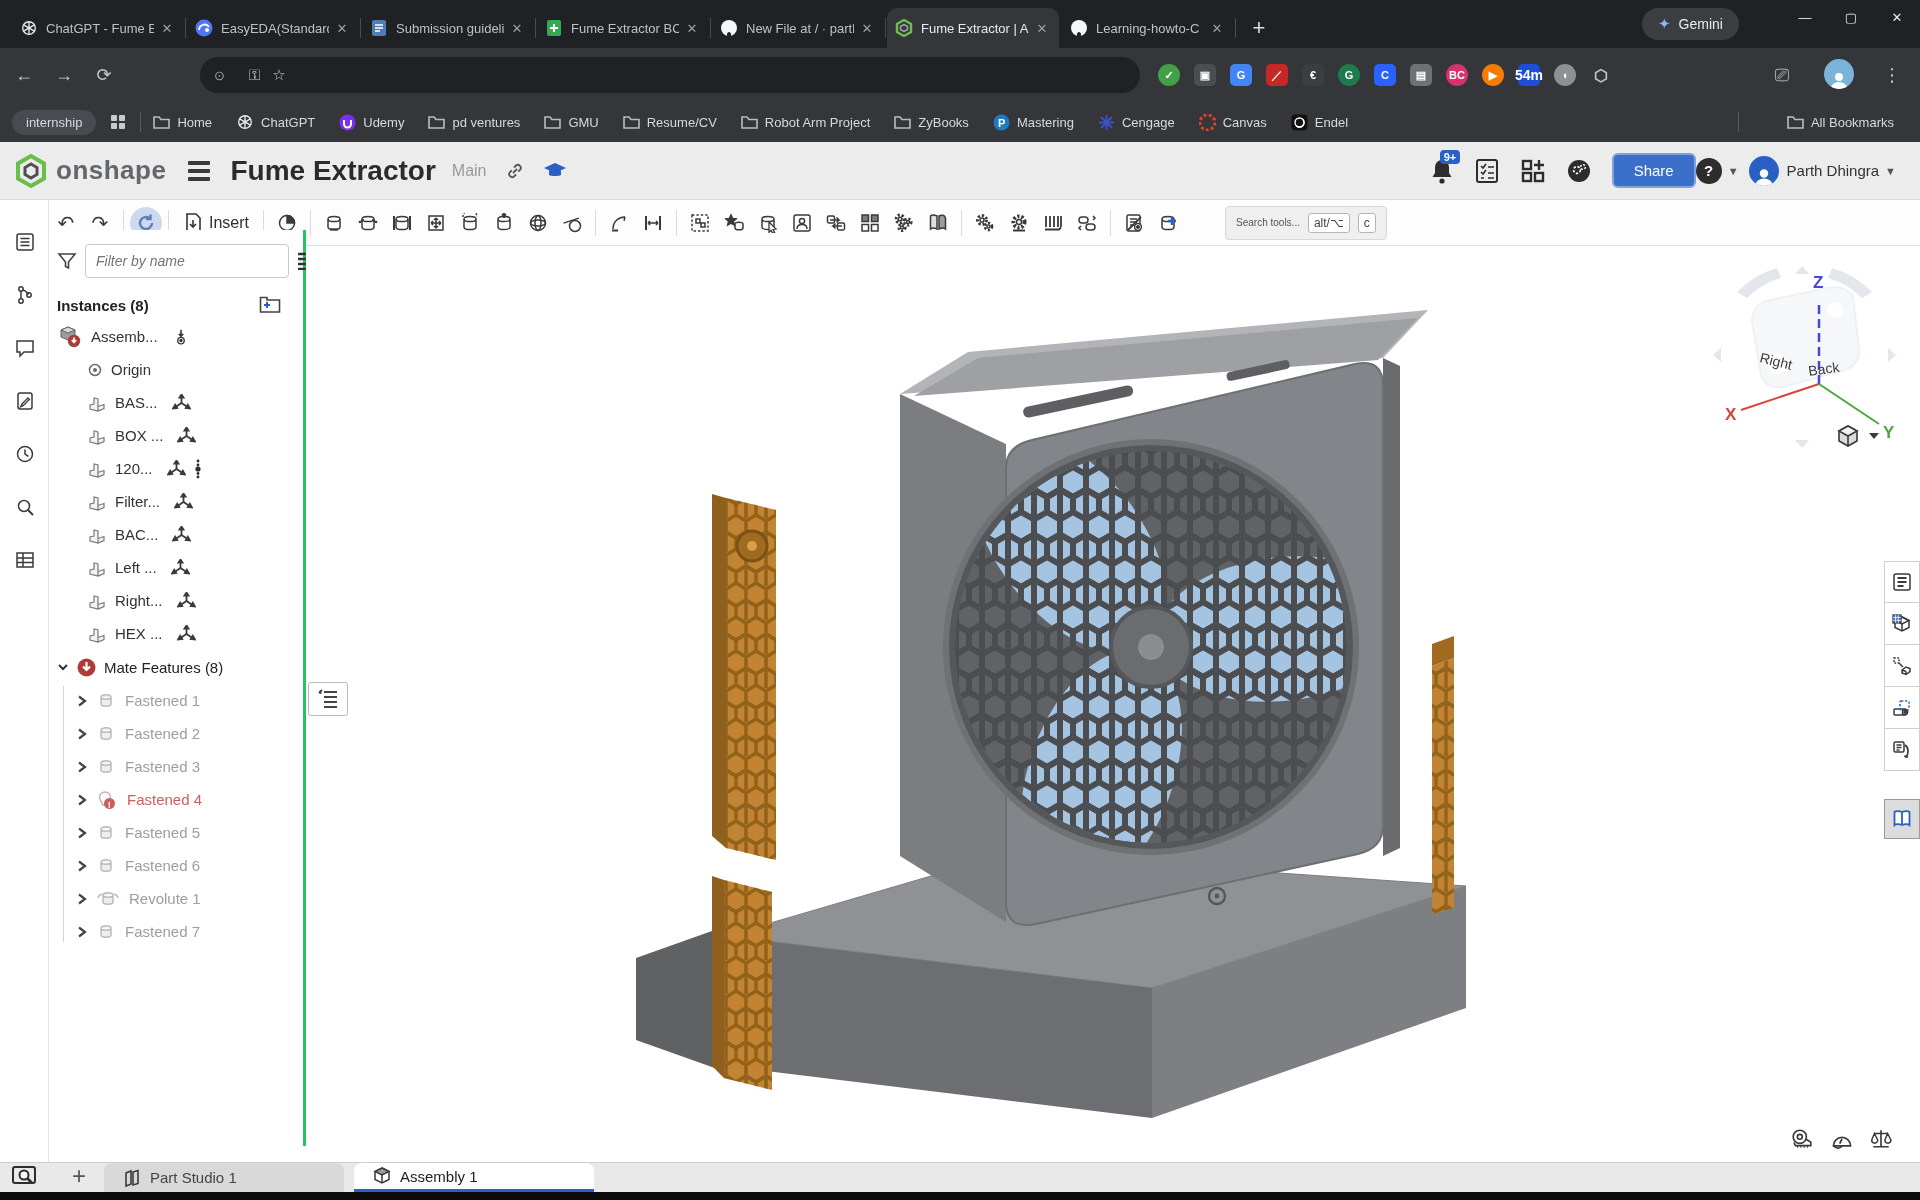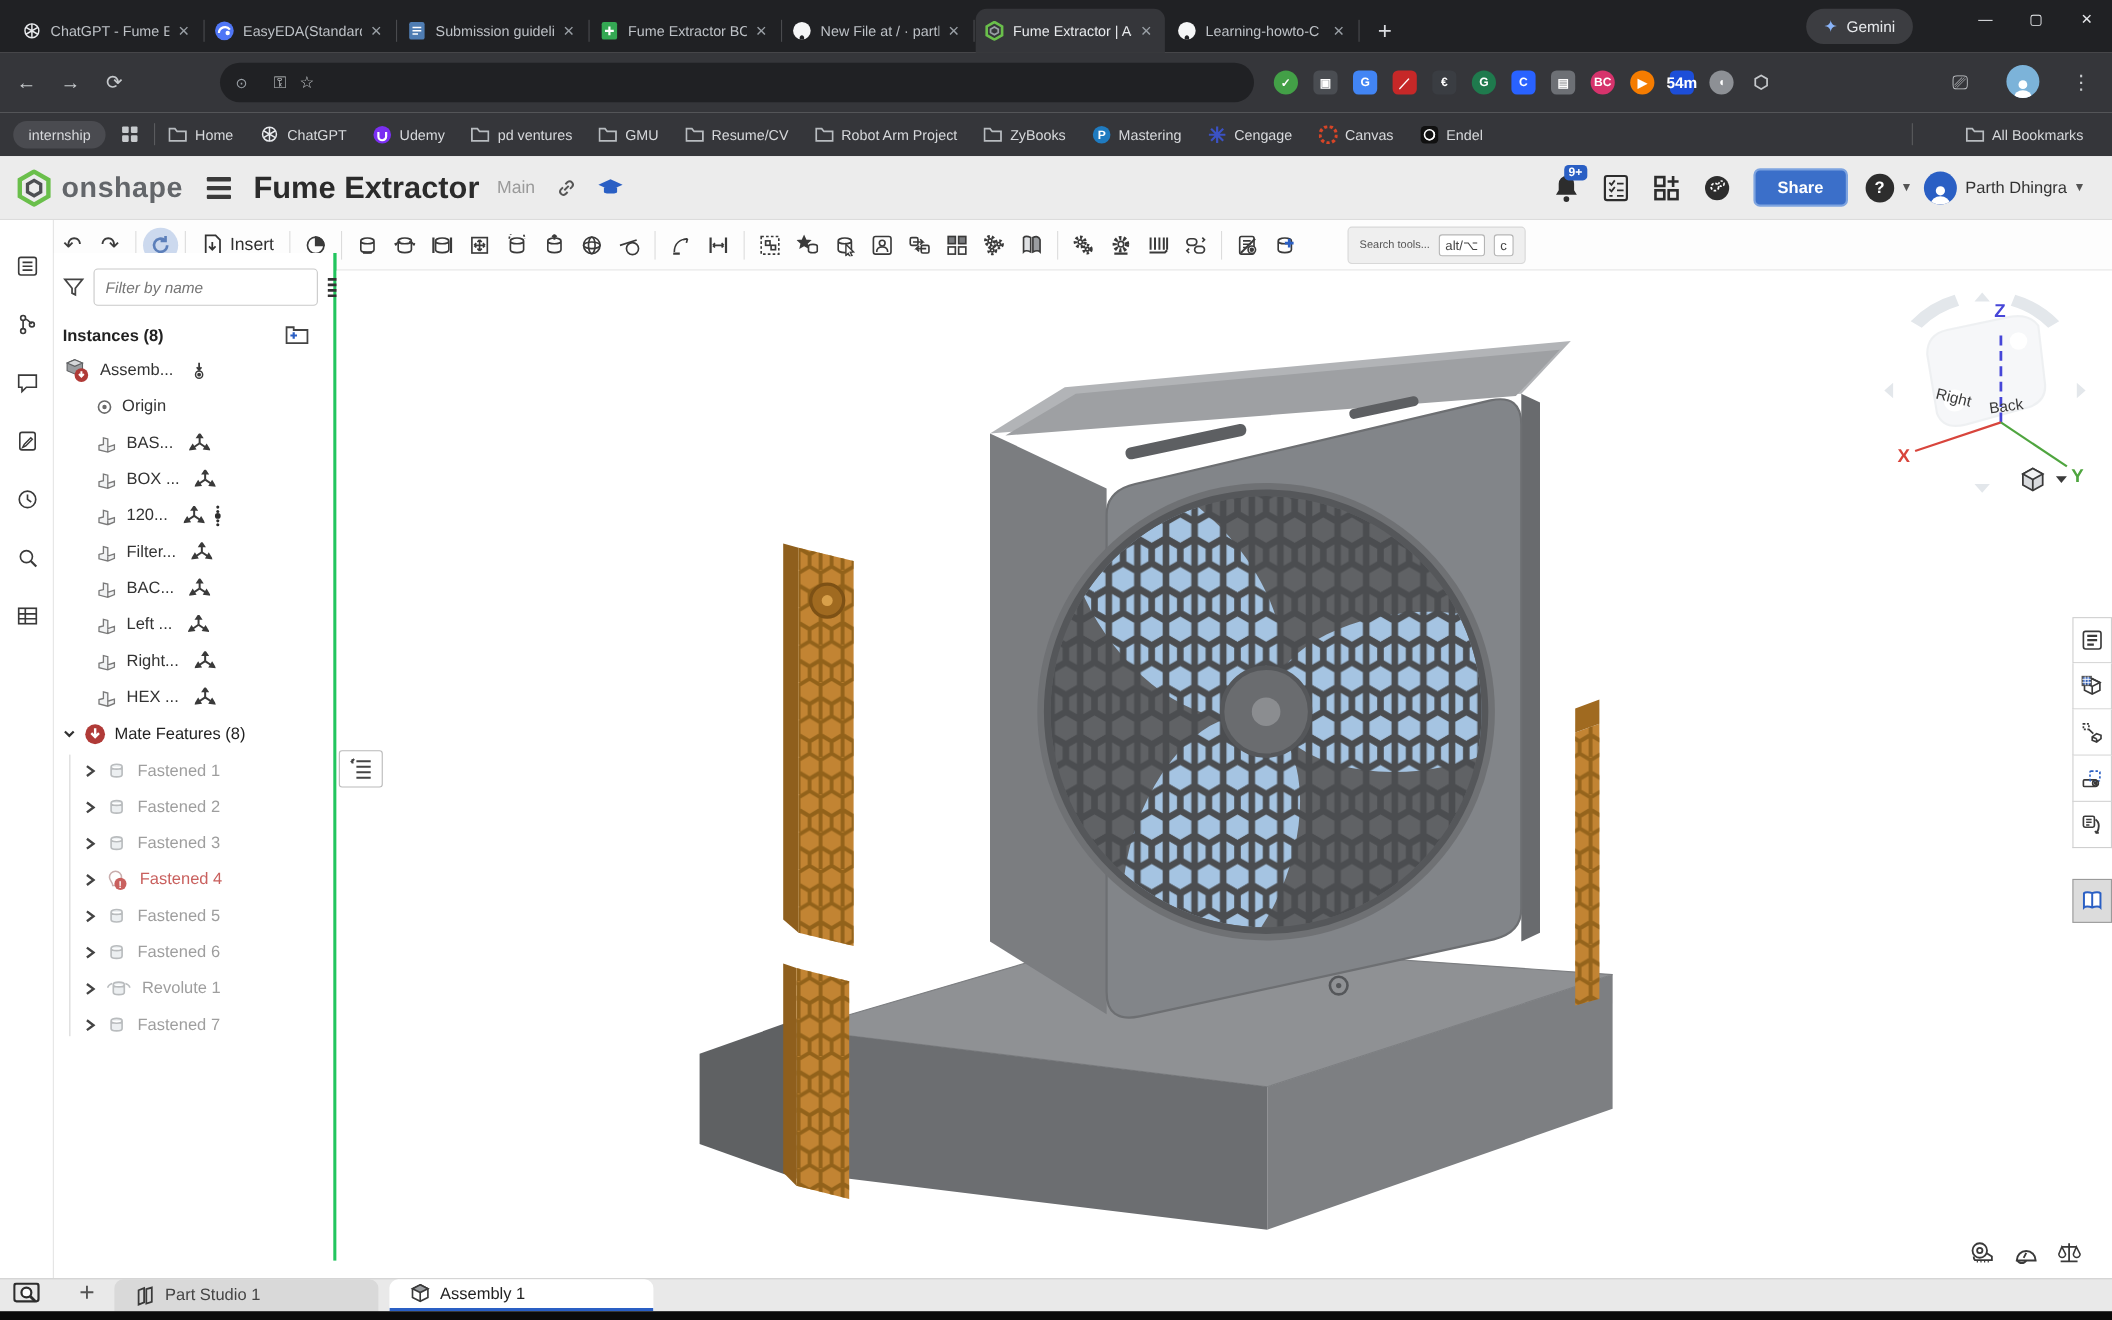--- a/index.html
+++ b/index.html
@@ -54,22 +54,22 @@
   #hamburger { margin:0 20px 0 22px; cursor:pointer; }
   #hamburger div { width:22px; height:4px; background:#3a3a3a; margin:4px 0; border-radius:1px; }
   #doctitle { font-size:28px; font-weight:bold; color:#2b2b2b; }
   #branch { font-size:16px; color:#9a9a9a; margin-left:16px; }
   .hico { margin-left:18px; cursor:pointer; display:flex; }
   #hdr-right { margin-left:auto; display:flex; align-items:center; margin-right:14px; }
   #bellwrap { position:relative; margin-right:20px; cursor:pointer; }
   #bellbadge { position:absolute; top:-8px; left:10px; background:#2a5fc4; color:#fff; font-size:11px;
     font-weight:bold; border-radius:4px; padding:1px 4px; }
   .hdrico { margin-right:20px; cursor:pointer; display:flex; }
-  #sharebtn { background:#3b6fc9; color:#fff; font-size:15px; font-weight:bold; border:2px solid #7ea4e0;
-    border-radius:6px; padding:7px 20px; cursor:pointer; margin-right:16px; }
+  #sharebtn { background:#3b6fc9; color:#fff; font-size:15px; font-weight:normal; border:2px solid #7ea4e0;
+    border-radius:6px; padding:7px 20px; cursor:pointer; margin-right:0; }
   #helpc { width:26px; height:26px; border-radius:50%; background:#2d2d2d; color:#fff; font-weight:bold;
     display:flex; align-items:center; justify-content:center; font-size:15px; cursor:pointer; }
   .caret { color:#555; font-size:11px; margin:0 10px 0 6px; cursor:pointer; }
   #avatar { width:30px; height:30px; border-radius:50%; background:#2a5fc4; display:flex; align-items:flex-end;
     justify-content:center; overflow:hidden; margin-right:8px; cursor:pointer; }
   #username { font-size:15px; color:#333; cursor:pointer; }
 
   
   #ostoolbar { position:absolute; left:49px; top:200px; width:1871px; height:46px; background:#fdfdfd;
     border-bottom:1px solid #e0e0e0; display:flex; align-items:center; }

